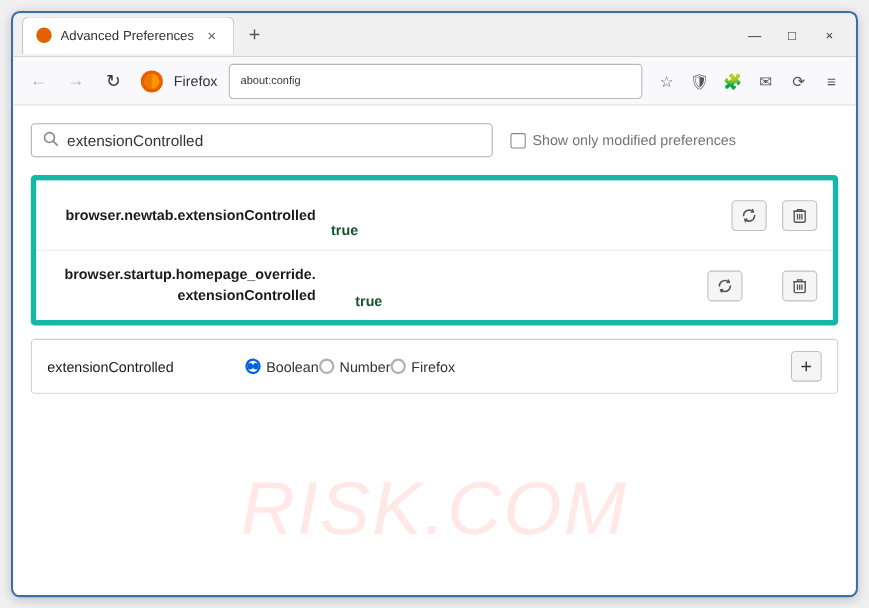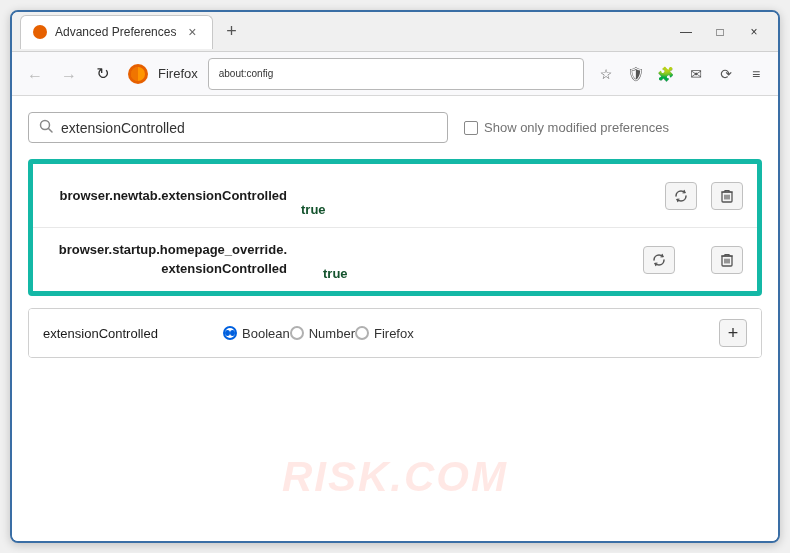--- a/index.html
+++ b/index.html
@@ -184,22 +184,22 @@
       padding: 16px;
       position: relative;
       overflow: hidden;
     }
 
     .watermark {
       position: absolute;
       bottom: 40px;
       left: 50%;
       transform: translateX(-50%);
-      font-size: 42px;
-      font-weight: 700;
+      font-size: 68px;
+      font-weight: 400;
       color: rgba(255, 100, 80, 0.15);
       white-space: nowrap;
       pointer-events: none;
       letter-spacing: 2px;
       font-style: italic;
     }
 
     
     .search-row {
       display: flex;

